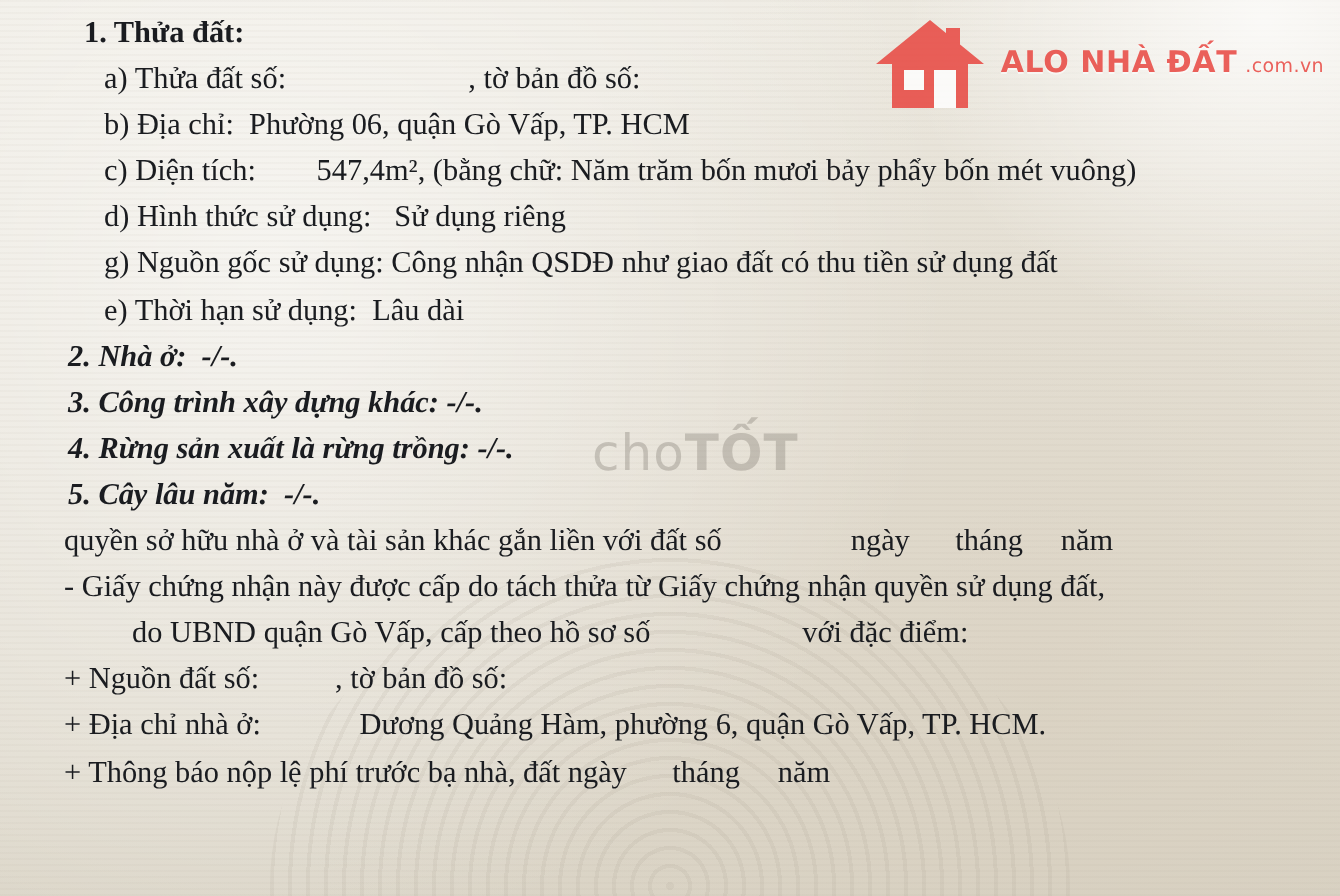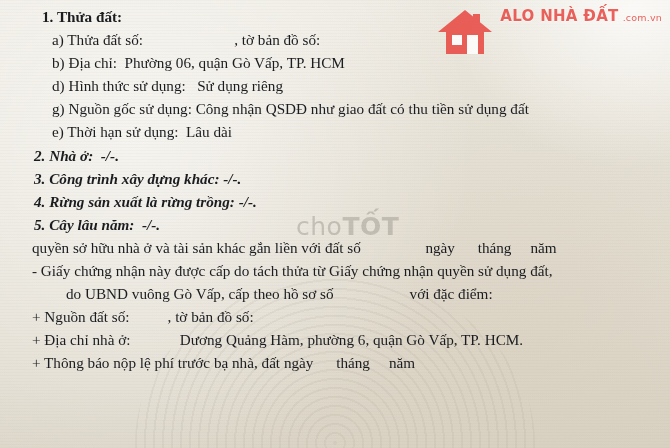--- a/index.html
+++ b/index.html
@@ -55,21 +55,21 @@
     background: radial-gradient(ellipse at 70% 20%, rgba(255,255,255,0.75), rgba(255,255,255,0) 70%);
     pointer-events: none;
   }
 
   
   .logo-wm {
     position: absolute;
     top: 8px;
     right: 8px;
     display: flex;
-    align-items: flex-start;
+    align-items: center;
     gap: 6px;
     opacity: 0.82;
     pointer-events: none;
   }
   .logo-mark {
     width: 58px;
     height: 48px;
     position: relative;
   }
   .logo-text {
@@ -168,30 +168,31 @@
   </div>
 
   <div class="chotot-wm"><span>cho</span><b>TỐT</b></div>
 
   <div class="doc">
 
 
     <div class="line sec-title">1. Thửa đất:</div>
     <div class="line item">a) Thửa đất số:                        , tờ bản đồ số:</div>
     <div class="line item">b) Địa chỉ:  Phường 06, quận Gò Vấp, TP. HCM</div>
+    <div class="line item">c) Diện tích:        547,4m², (bằng chữ: Năm trăm bốn mươi bảy phẩy bốn mét vuông)</div>
     <div class="line item">d) Hình thức sử dụng:   Sử dụng riêng</div>
     <div class="line item">g) Nguồn gốc sử dụng: Công nhận QSDĐ như giao đất có thu tiền sử dụng đất</div>
     <div class="line item">e) Thời hạn sử dụng:  Lâu dài</div>
 
     <div class="line sec-num">2. Nhà ở:  -/-.</div>
     <div class="line sec-num">3. Công trình xây dựng khác: -/-.</div>
     <div class="line sec-num">4. Rừng sản xuất là rừng trồng: -/-.</div>
     <div class="line sec-num">5. Cây lâu năm:  -/-.</div>
 
     <div class="line note-line">quyền sở hữu nhà ở và tài sản khác gắn liền với đất số                 ngày      tháng     năm</div>
     <div class="line note-line">- Giấy chứng nhận này được cấp do tách thửa từ Giấy chứng nhận quyền sử dụng đất,</div>
-    <div class="line note-line indent3">do UBND vuông Gò Vấp, cấp theo hồ sơ số                    với đặc điểm:</div>
+    <div class="line note-line indent3">do UBND quận Gò Vấp, cấp theo hồ sơ số                    với đặc điểm:</div>
     <div class="line note-line">+ Nguồn đất số:          , tờ bản đồ số:</div>
     <div class="line note-line">+ Địa chỉ nhà ở:             Dương Quảng Hàm, phường 6, quận Gò Vấp, TP. HCM.</div>
     <div class="line note-line">+ Thông báo nộp lệ phí trước bạ nhà, đất ngày      tháng     năm</div>
 
   </div>
 </div>
 
 </body></html>

